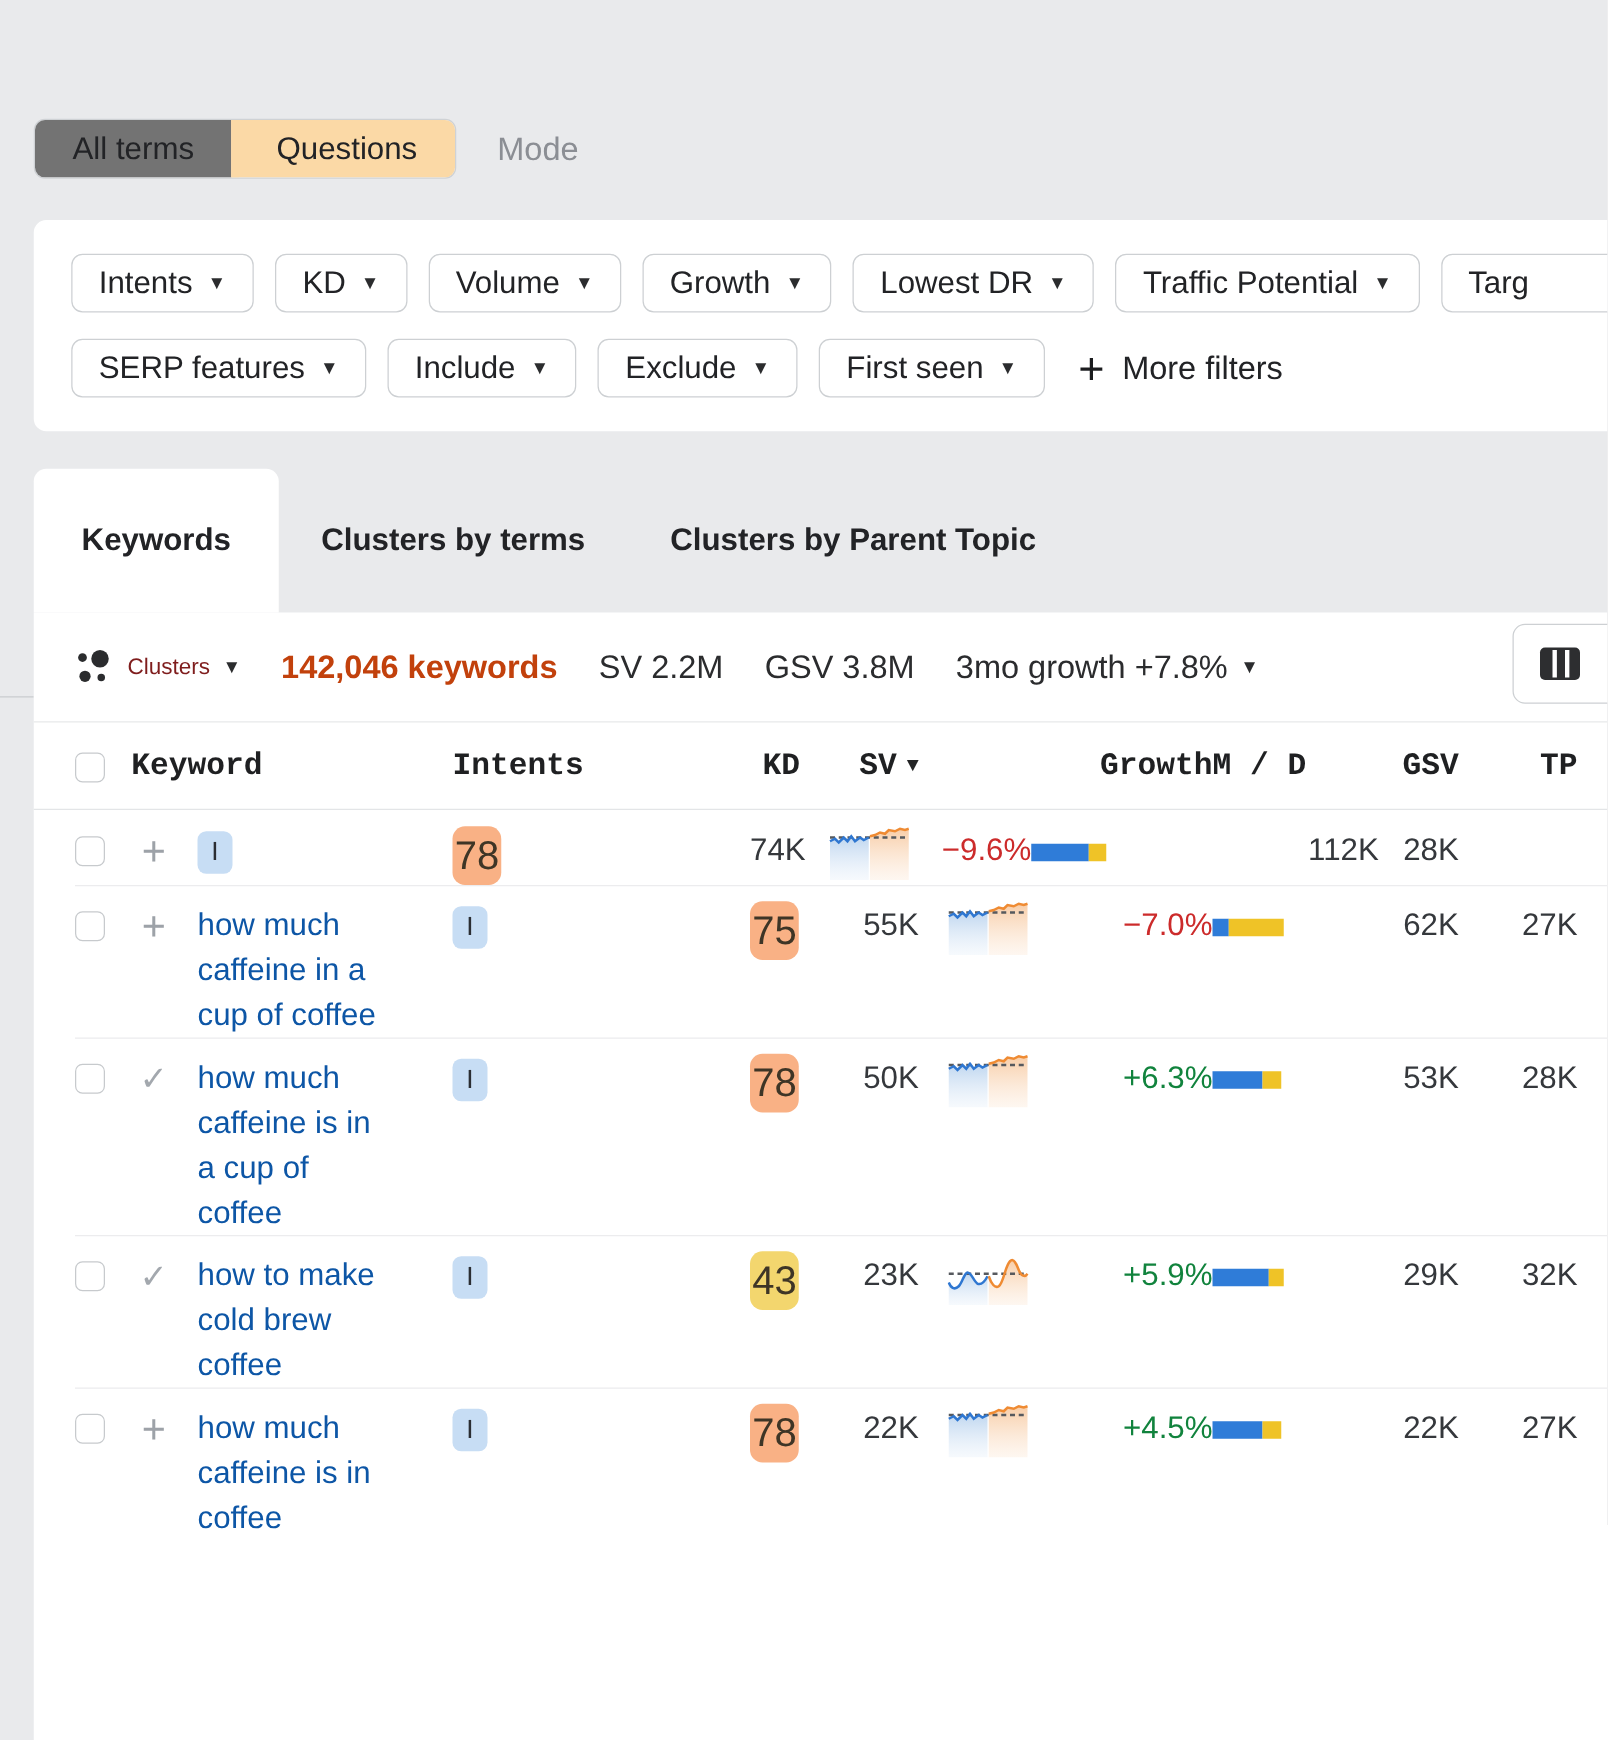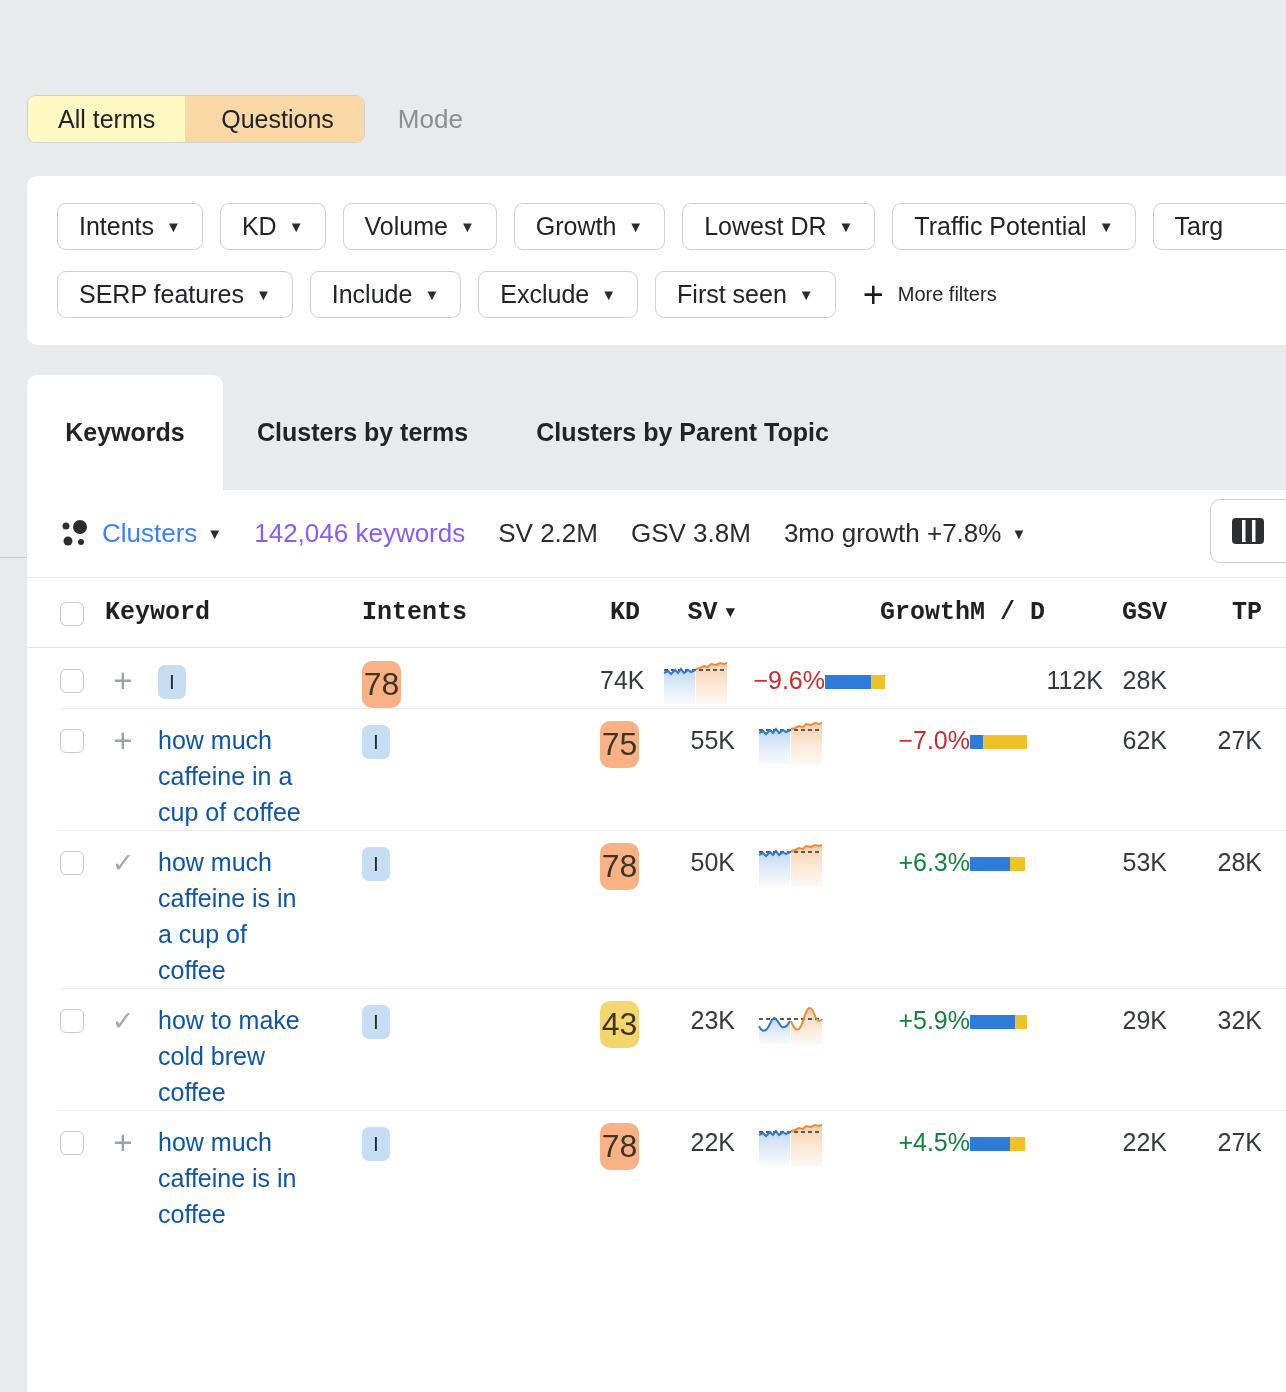--- a/index.html
+++ b/index.html
@@ -12,54 +12,54 @@
   .hamburger { width:34px; height:27px; display:flex; flex-direction:column; justify-content:space-between; cursor:pointer; }
   .hamburger span { display:block; height:4.5px; background:#17181a; border-radius:2px; }
   .page-title { font-size:31px; font-weight:700; color:#1c1d1f; margin-left:36px; letter-spacing:-0.3px; }
   .help-wrap { display:flex; align-items:center; margin-left:38px; }
   .help-circle { width:27px; height:27px; border-radius:50%; background:#7c7f84; color:#fff; font-size:17px; font-weight:700; display:flex; align-items:center; justify-content:center; }
   .help-label { margin-left:10px; font-size:26px; color:#85888d; }
 
   
   .seg-row { position:absolute; top:95px; left:27px; display:flex; align-items:center; }
   .seg-group { display:flex; border:1px solid #cfd2d5; border-radius:9px; overflow:hidden; background:#f2f3f4; }
-  .seg { height:46px; display:flex; align-items:center; padding:0 30px; font-size:25px; color:#222326; cursor:pointer; background:#fef9c3; }
+  .seg { height:46px; display:flex; align-items:center; padding:0 30px; font-size:25px; color:#222326; cursor:pointer; background:#737373; }
   .seg + .seg { border-left:6px solid #b91c1c; }
   .seg.active { background:var(--peach,#fbd9a6); border-left-color:var(--peach,#fbd9a6); }
   .seg-mode-label { font-size:26px; color:#8b8e94; margin:0 25px 0 33px; }
 
   
   .filters-card { position:absolute; top:176px; left:27px; width:1290px; height:169px; background:#fff; border-radius:10px; padding:27px 0 0 30px; }
   .filter-row { display:flex; align-items:center; margin-bottom:21px; white-space:nowrap; }
   .fbtn { height:47px; display:inline-flex; align-items:center; padding:0 21px; border:1px solid #cdd0d3; background:#fff; border-radius:9px; font-size:25px; color:#222326; margin-right:17px; cursor:pointer; font-family:inherit; }
   .fbtn .caret { margin-left:12px; }
   .fbtn.btn-cut { padding-right:160px; }
   .caret { font-size:15px; color:#2b2c2e; line-height:1; }
   .more-filters { display:inline-flex; align-items:center; margin-left:10px; cursor:pointer; }
   .more-filters .plus-glyph { font-size:36px; font-weight:400; color:#1b1c1e; margin-right:14px; line-height:1; }
-  .more-filters .more-label { font-size:20px; color:#222326; }
+  .more-filters .more-label { font-size:26px; color:#222326; }
 
   
   .tabs { position:absolute; top:375px; left:27px; display:flex; height:115px; align-items:stretch; }
   .tab { display:flex; align-items:center; font-size:25px; font-weight:700; color:#222326; cursor:pointer; padding:0 34px; }
   .tab.active { background:#fff; border-radius:10px 10px 0 0; width:196px; justify-content:center; padding:0; }
   .tab:not(.active) { margin-left:0; }
 
   
   .left-strip-line { position:absolute; top:557px; left:0; width:27px; height:1px; background:#c9cbce; }
 
   
   .content { position:absolute; top:490px; left:27px; width:1259px; height:902px; background:#fff; }
 
   .toolbar { position:relative; height:87px; display:flex; align-items:center; padding-left:33px; }
   .clusters-btn { display:flex; align-items:center; cursor:pointer; }
   .clusters-icon { width:30px; height:30px; margin-right:12px; }
-  .clusters-label { font-size:26px; color:#3b82f6; }
+  .clusters-label { font-size:18px; color:#7f1d1d; }
   .clusters-btn .caret { margin-left:10px; }
-  .tb-count { font-size:26px; font-weight:400; color:#8b5cf6; margin-left:32px; }
+  .tb-count { font-size:26px; font-weight:700; color:#c2410c; margin-left:32px; }
   .tb-stat { font-size:26px; color:#2b2c2e; margin-left:33px; }
   .tb-growth { display:flex; align-items:center; cursor:pointer; }
   .tb-growth .caret { margin-left:10px; }
   .columns-btn { position:absolute; right:-18px; top:9px; width:94px; height:64px; background:#fff; border:1px solid #cdd0d3; border-radius:10px; display:flex; align-items:center; padding-left:20px; cursor:pointer; }
 
   
   .grid { display:grid; grid-template-columns:45px 53px 204px 238px 40px 95px 90px 145px 133px 64px 95px; }
   .t-head { height:71px; border-top:1px solid #e7e9ea; border-bottom:1px solid #e3e5e7; align-items:center; font-size:25px; font-weight:700; color:#1f2022; padding-left:33px; grid-template-columns:45px 257px 238px 40px 95px 90px 145px 133px 64px 95px;font-family:Liberation Mono, monospace; }
   .h-cell { display:flex; align-items:center; }
   .h-right { justify-content:flex-end; }

